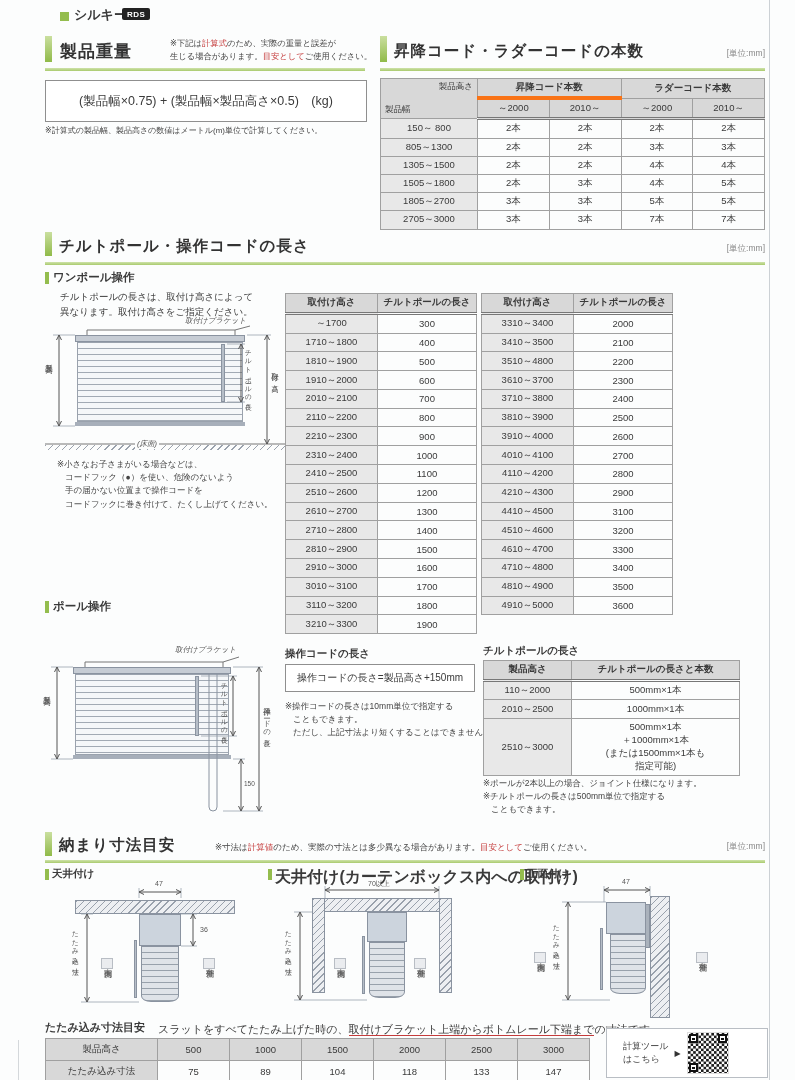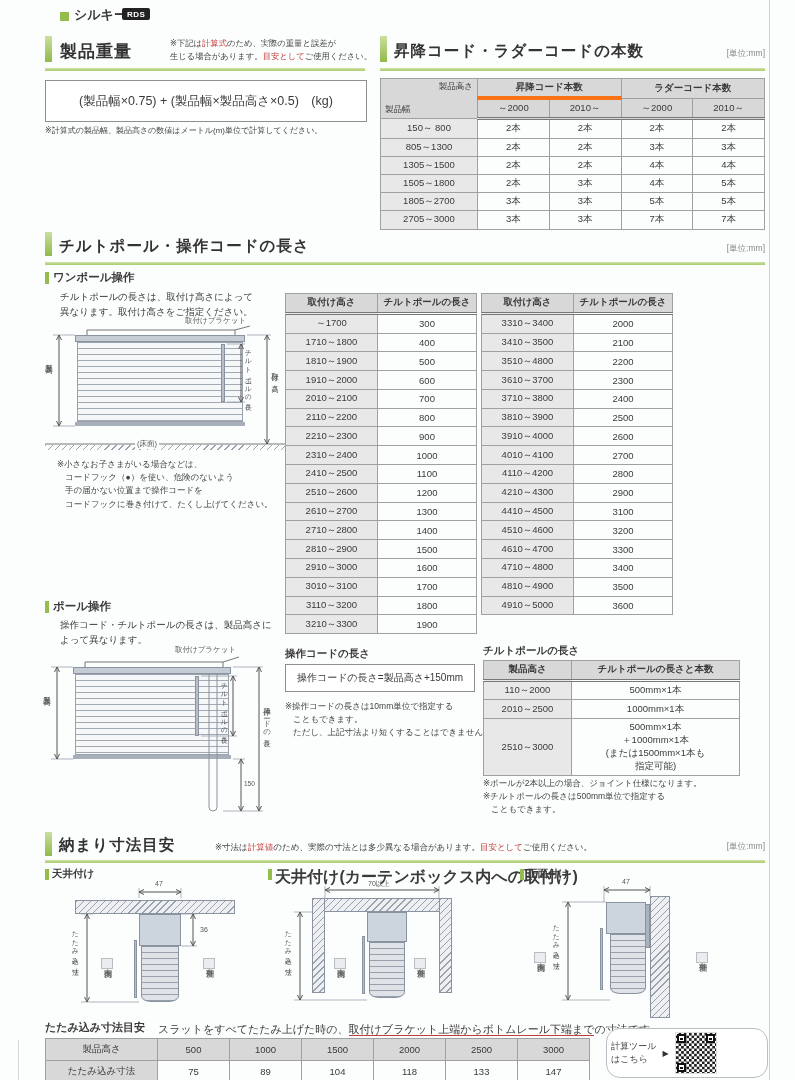--- a/index.html
+++ b/index.html
@@ -36,26 +36,26 @@
   .headrail{background:#c6ccd4;border:1px solid #8a93a0;box-sizing:border-box;}
   .slats{background:repeating-linear-gradient(to bottom,#f5f7f9 0 5px,#a2aab4 5px 6px);border:1px solid #9aa2ad;box-sizing:border-box;}
   .botrail{background:#a7afba;}
   .rod{background:#b6bec8;border:1px solid #8a93a0;box-sizing:border-box;}
   .hatch{background:repeating-linear-gradient(135deg,#99a1ac 0 1px,#edeff2 1px 5px);border:1px solid #8a93a0;box-sizing:border-box;}
   .floorhatch{background:repeating-linear-gradient(135deg,#9aa2ad 0 1px,transparent 1px 5px);}
   .stack{background:repeating-linear-gradient(to bottom,#dfe3e8 0 5px,#98a1ab 5px 6px);border:1px solid #8a93a0;border-radius:0 0 10px 10px / 0 0 6px 6px;box-sizing:border-box;}
   .vtext{writing-mode:vertical-rl;text-orientation:upright;line-height:1;letter-spacing:1px;color:#555;}
   .dimlabel{font-size:7px;color:#555;}
   .room{writing-mode:vertical-rl;text-orientation:upright;font-size:8px;line-height:1;background:#eaecef;border:1px solid #b8bdc4;padding:3px 1px;color:#555;letter-spacing:1px;}
-  .diag-label{font-size:7.5px;color:#555;white-space:nowrap;}
+  .diag-label{font-size:7.5px;color:#555;white-space:nowrap;font-style:italic;}
   .bgw{background:#fcfdfd;padding:0 2px;}
   
   .badge{background:#222;color:#fff;font-size:8px;font-weight:bold;padding:1.5px 5px;border-radius:2px;letter-spacing:0.5px;}
   
-  .calc-box{border:1.5px solid #b9bec4;border-radius:14px;background:#fff;display:flex;align-items:center;gap:6px;padding:4px 4px;box-sizing:border-box;}
+  .calc-box{border:1.5px solid #b9bec4;border-radius:0;background:#fff;display:flex;align-items:center;gap:6px;padding:4px 16px;box-sizing:border-box;}
   .qr{position:relative;width:40px;height:40px;background:repeating-conic-gradient(#1c1c1c 0% 25%,#fff 0% 50%);background-size:5.2px 5.2px;border:1px solid #ddd;}
   .qr .f{position:absolute;width:9px;height:9px;border:2px solid #111;background:#fff;box-sizing:border-box;}
   .qr .f::after{content:"";position:absolute;left:1.5px;top:1.5px;width:2.5px;height:2.5px;background:#111;}
   svg{display:block;}
 </style>
 </head>
 <body>
 
 <div id="page">
 
@@ -362,24 +362,20 @@
         </tr>
         <tr>
           <td>4910～5000</td>
           <td>3600</td>
         </tr>
       </tbody>
   </table>
 
   <div class="abs gsq" style="left:45px;top:601px;width:4px;height:12px;"></div>
   <div class="abs" style="left:53px;top:599px;font-size:11.5px;font-weight:bold;">ポール操作</div>
-  <div class="abs" style="left:60px;top:618px;font-size:9.5px;line-height:1.55;">
-    <span>操作コード・チルトポールの長さは、製品高さに</span><br>
-    <span>よって異なります。</span>
-  </div>
 
   <div class="abs" style="left:45px;top:652px;width:240px;height:178px;">
     <div class="abs headrail" style="left:28px;top:15px;width:158px;height:7px;"></div>
     <div class="abs slats" style="left:30px;top:22px;width:154px;height:81px;"></div>
     <div class="abs botrail" style="left:28px;top:103px;width:158px;height:4px;"></div>
     <div class="abs rod" style="left:150px;top:24px;width:4px;height:60px;"></div>
     <svg class="abs" style="left:0;top:0;" width="240" height="178">
       <g stroke="#777" fill="none" stroke-width="1">
         <path d="M40 15 V10 H178 V15"></path>
           <path d="M178 10 L194 5"></path>

